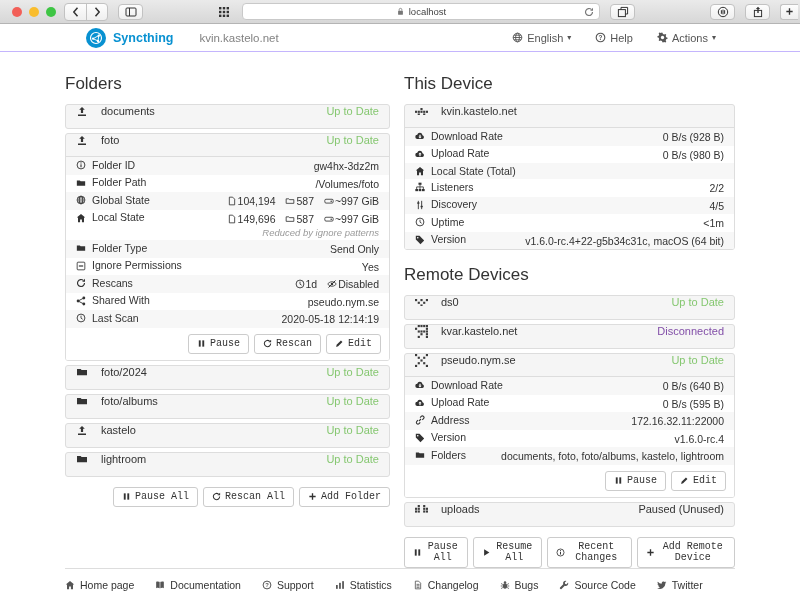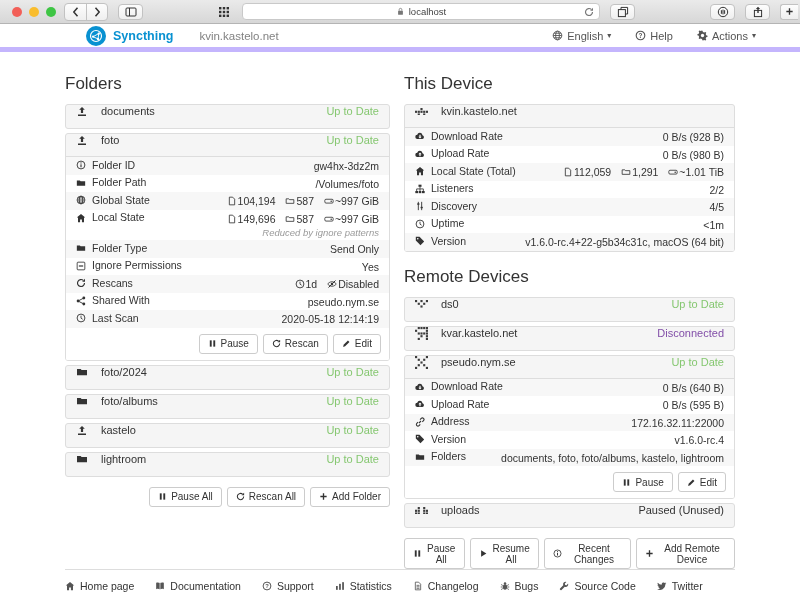--- a/index.html
+++ b/index.html
@@ -25,22 +25,22 @@
   .urlfield { width: 358px; height: 17px; background: #fff; border: 1px solid #c9c9c9; border-radius: 4px;
               display: flex; align-items: center; justify-content: center; position: relative;
               font-size: 9.5px; color: #444; gap: 4px; }
   .urlfield .refresh { position: absolute; right: 5px; width: 10px; height: 10px; color: #777; }
   .rightbtns { display: flex; align-items: center; gap: 10px; margin-right: 2px; }
   .plusbtn { width: 18px; height: 16px; border: 1px solid #c2c2c2; border-radius: 3px 0 0 3px; border-right: none;
              background: linear-gradient(#fdfdfd,#efefef); display: flex; align-items: center;
              justify-content: center; color: #777; margin-right: -6px; }
 
   
-  .navbar { height: 28px; flex: none; background: #fff; border-bottom: 5px solid #c4b5fd;
-            display: flex; align-items: center; padding: 0 44px 0 86px; }
+  .navbar { height: 28px; flex: none; background: #fff; border-bottom: 1px solid #c4b5fd;
+            display: flex; align-items: center; padding: 0 84px 0 86px; }
   .logo { width: 20px; height: 20px; border-radius: 50%; background: #0891d1; flex: none;
           display: flex; align-items: center; justify-content: center; }
   .logo svg { width: 14px; height: 14px; }
   .brand-name { color: #0891d1; font-weight: bold; font-size: 12.5px; margin-left: 7px; }
   .host { color: #828282; font-size: 11.5px; margin-left: 26px; }
   .nav-right { margin-left: auto; display: flex; gap: 24px; align-items: center; font-size: 11px; color: #555; }
   .nav-item { display: flex; align-items: center; gap: 4px; cursor: pointer; }
   .caret { font-size: 8px; color: #555; }
 
   
@@ -62,21 +62,21 @@
   .trow { display: flex; padding: 1.5px 10px; line-height: 13px; align-items: baseline; }
   .trow:nth-child(odd) { background: #f7f7f7; }
   .tl { display: flex; align-items: center; gap: 6px; color: #333; flex: none; }
   .tv { margin-left: auto; text-align: right; color: #333; }
   .note-text { display: block; font-style: italic; color: #9a9a9a; font-size: 9.5px; }
   .mini { display: inline-block; width: 10px; height: 10px; vertical-align: -1px; margin: 0 1px 0 7px; color: #333; }
   .mini:first-child { margin-left: 0; }
   .btnrow { display: flex; justify-content: flex-end; gap: 5px; padding: 6px 8px; background: #fff; }
   .btn { display: inline-flex; align-items: center; gap: 4px; font-size: 10px; color: #333;
          background: #fff; border: 1px solid #ccc; border-radius: 3px; padding: 3.5px 8px;
-         font-family: Liberation Sans, sans-serif; cursor: pointer; }
+         font-family: Liberation Mono, monospace; cursor: pointer; }
   .btn .ic { width: 9px; height: 9px; }
   .actions-row { display: flex; justify-content: flex-end; gap: 5px; margin-top: 10px; }
 
   .ic { width: 12px; height: 12px; display: inline-flex; flex: none; color: #333; }
   .ic svg, .mini svg { width: 100%; height: 100%; display: block; }
   .identicon { width: 13px; height: 13px; display: inline-flex; align-items: center; flex: none; color: #3c3c3c; }
 
   
   .footer { flex: none; margin: 0 65px; border-top: 1px solid #ddd; padding: 10px 0 14px;
             display: flex; gap: 21px; font-size: 10.5px; color: #333; }
@@ -552,32 +552,20 @@
             </div>
             <div class="trow">
               <span class="tl">
                   <span class="ic" style="width:10px;height:10px">
                     <svg viewBox="0 0 12 12" width="100%" height="100%" fill="currentColor">
                       <path d="M6 1.1l5.1 4.4H9.6V11H7.1V7.7H4.9V11H2.4V5.5H.9z"></path>
                     </svg>
                   </span>
                   <span>Local State (Total)</span>
                 </span>
-              <span class="tv">
-                <span class="mini"><svg viewBox="0 0 12 12" width="100%" height="100%" fill="currentColor">
-                      <path fill="none" stroke="currentColor" d="M2.8 1.4h4L9.2 3.8v6.8H2.8z"></path>
-                    </svg></span><span>112,059</span>
-                <span class="mini"><svg viewBox="0 0 12 12" width="100%" height="100%" fill="currentColor">
-                      <path fill="none" stroke="currentColor" d="M1.4 3.4h3.2l.9 1h5.1v4.4H1.4z"></path>
-                    </svg></span><span>1,291</span>
-                <span class="mini"><svg viewBox="0 0 12 12" width="100%" height="100%" fill="currentColor">
-                      <rect x="1" y="3.9" width="10" height="4.6" rx="1.4" fill="none" stroke="currentColor"></rect>
-                      <circle cx="8.6" cy="6.2" r=".9"></circle>
-                    </svg></span><span>~1.01 TiB</span>
-              </span>
             </div>
             <div class="trow">
               <span class="tl">
                   <span class="ic" style="width:10px;height:10px">
                     <svg viewBox="0 0 12 12" width="100%" height="100%" fill="currentColor">
                       <rect x="4.2" y=".8" width="3.6" height="2.6"></rect>
                       <rect x=".4" y="8.4" width="3.2" height="2.6"></rect>
                       <rect x="4.4" y="8.4" width="3.2" height="2.6"></rect>
                       <rect x="8.4" y="8.4" width="3.2" height="2.6"></rect>
                       <path fill="none" stroke="currentColor" d="M6 3.4v2.2M2 8.4V5.9h8v2.5M6 5.9v2.5"></path>

